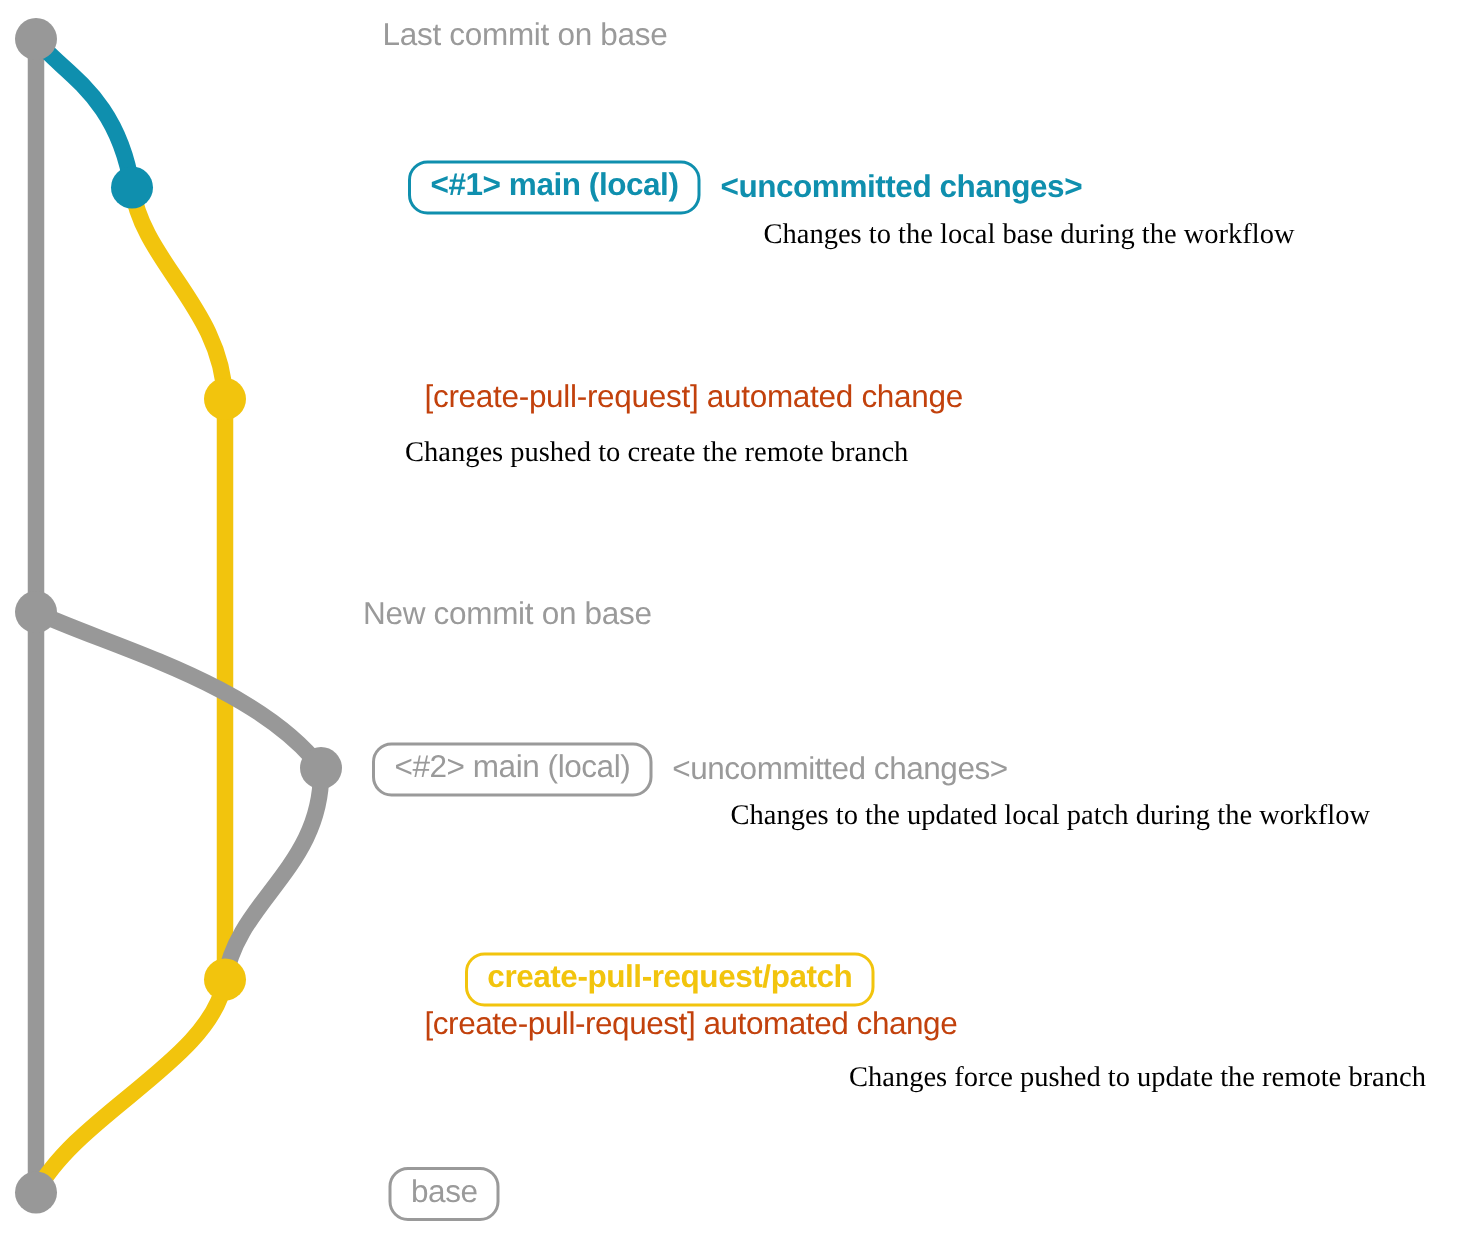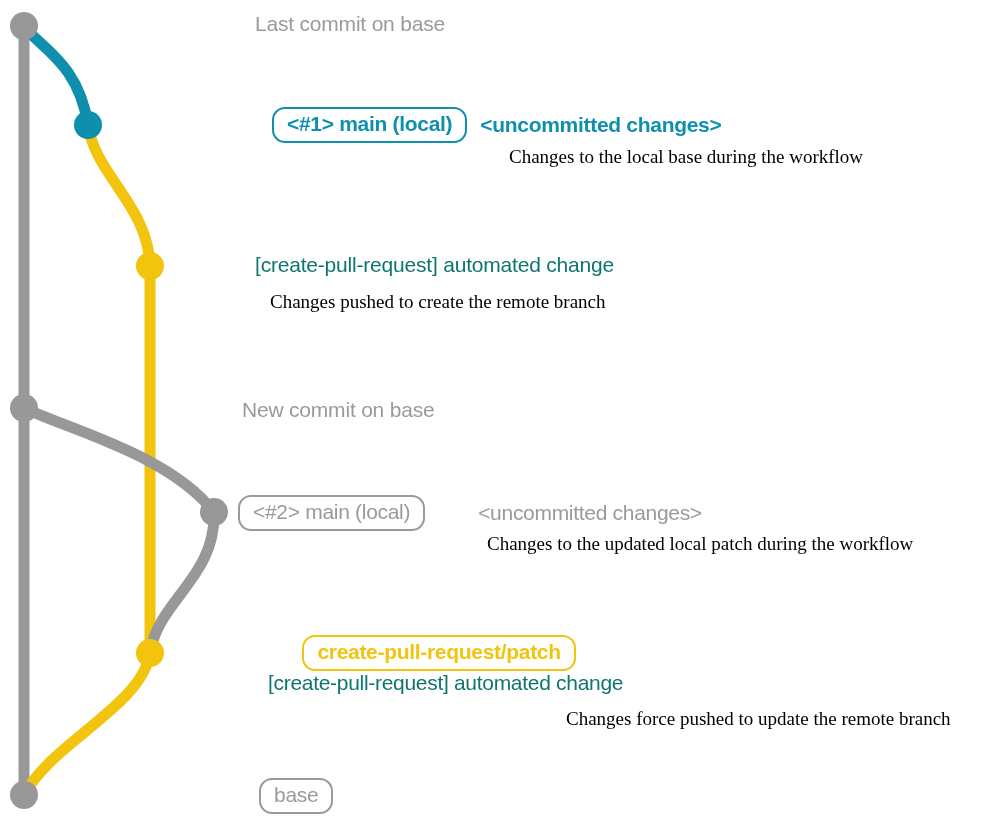--- a/index.html
+++ b/index.html
@@ -64,21 +64,21 @@
   }
   .desc {
     position: absolute;
     font-family: "Liberation Serif", serif;
     font-size: 19px;
     color: #000000;
     white-space: nowrap;
   }
   .c-blue   { color: #0f8fae; }
   .c-yellow { color: #f2c40d; }
-  .c-yellow-hd { color: #0f766e; }
+  .c-yellow-hd { color: #c2410c; margin-left: 28px; }
   .c-gray   { color: #9a9a9a; }
 </style>
 </head>
 <body>
 
 <div id="canvas">
 
   <svg id="graph-svg" viewBox="0 0 981 827" xmlns="http://www.w3.org/2000/svg">
 
     <path d="M 24 26 L 24 795" fill="none" stroke="#989898" stroke-width="11" stroke-linecap="round"></path>
@@ -116,21 +116,21 @@
 
   <div class="row" style="left:255px; top:253px;">
     <span class="heading c-yellow-hd" style="font-weight:normal;">[create-pull-request] automated change</span>
   </div>
   <div class="desc" style="left:270px; top:291px;">Changes pushed to create the remote branch</div>
 
   <div class="row" style="left:242px; top:398px;">
     <span class="heading c-gray">New commit on base</span>
   </div>
 
-  <div class="row" style="left:238px; top:495px;gap:40px;">
+  <div class="row" style="left:248px; top:495px;">
     <span class="pill thin c-gray">&lt;#2&gt; main (local)</span>
     <span class="pill-label thin c-gray">&lt;uncommitted changes&gt;</span>
   </div>
   <div class="desc" style="left:487px; top:533px;">Changes to the updated local patch during the workflow</div>
 
   <div class="row" style="left:255px; top:635px;flex-direction:column;">
     <span class="pill c-yellow">create-pull-request/patch</span>
     <span class="pill-label c-yellow-hd" style="font-weight:normal;">[create-pull-request] automated change</span>
   </div>
   <div class="desc" style="left:566px; top:673px;margin-top:35px;">Changes force pushed to update the remote branch</div>

